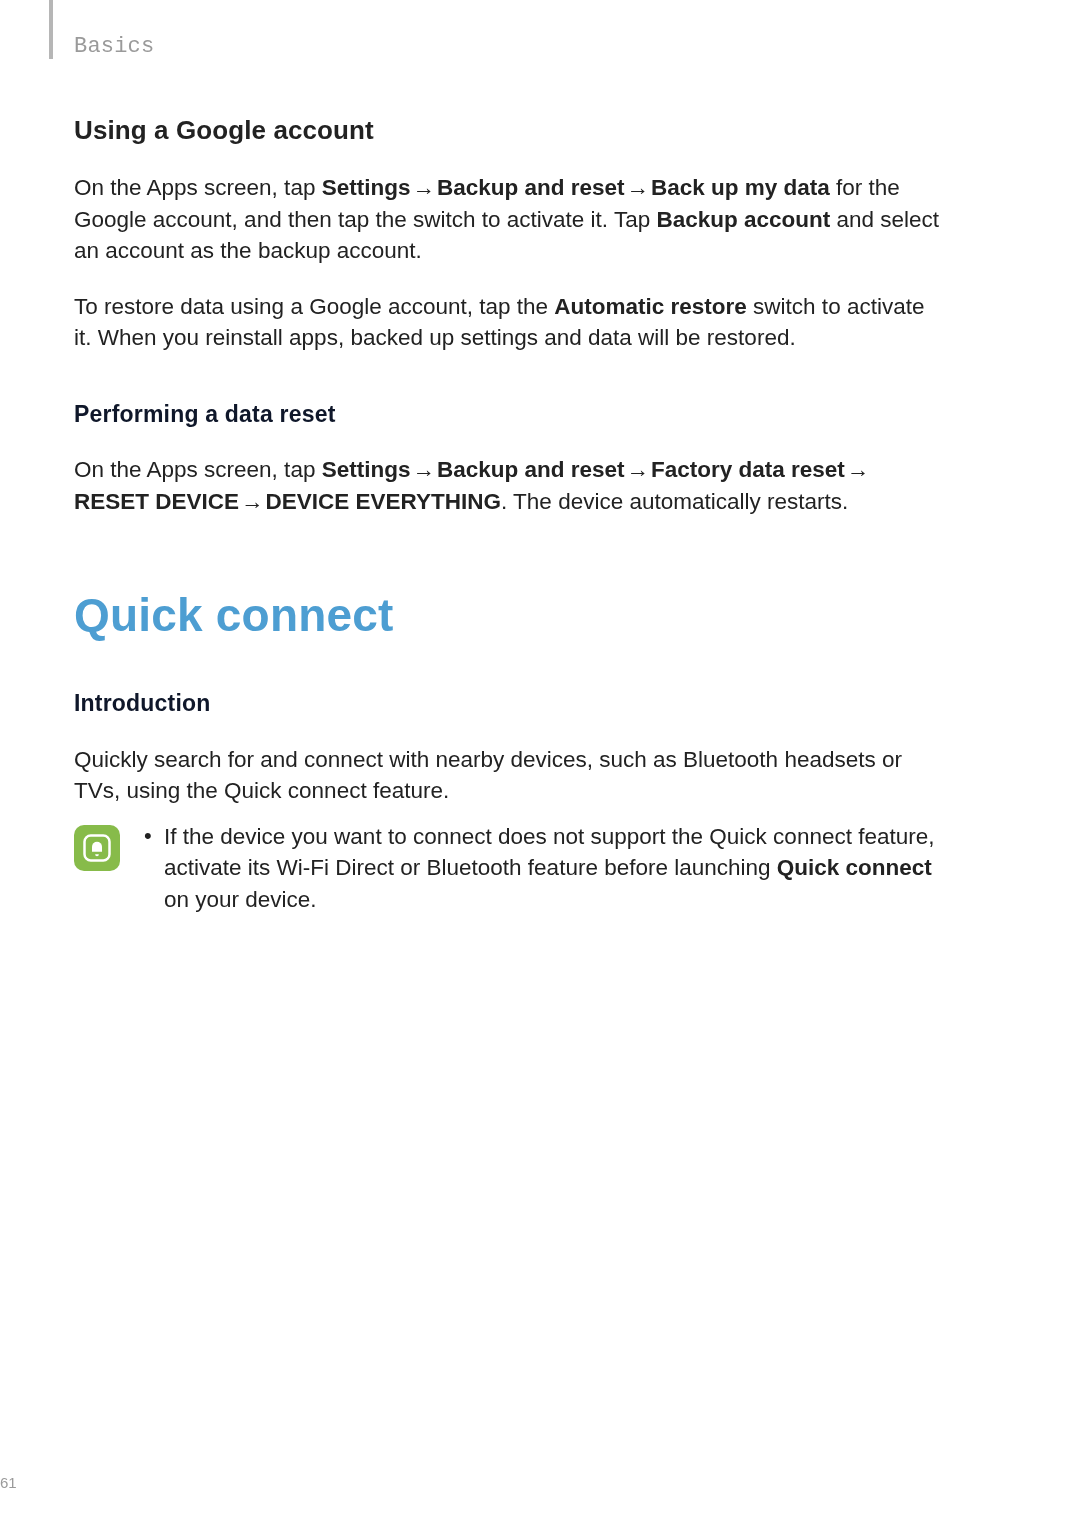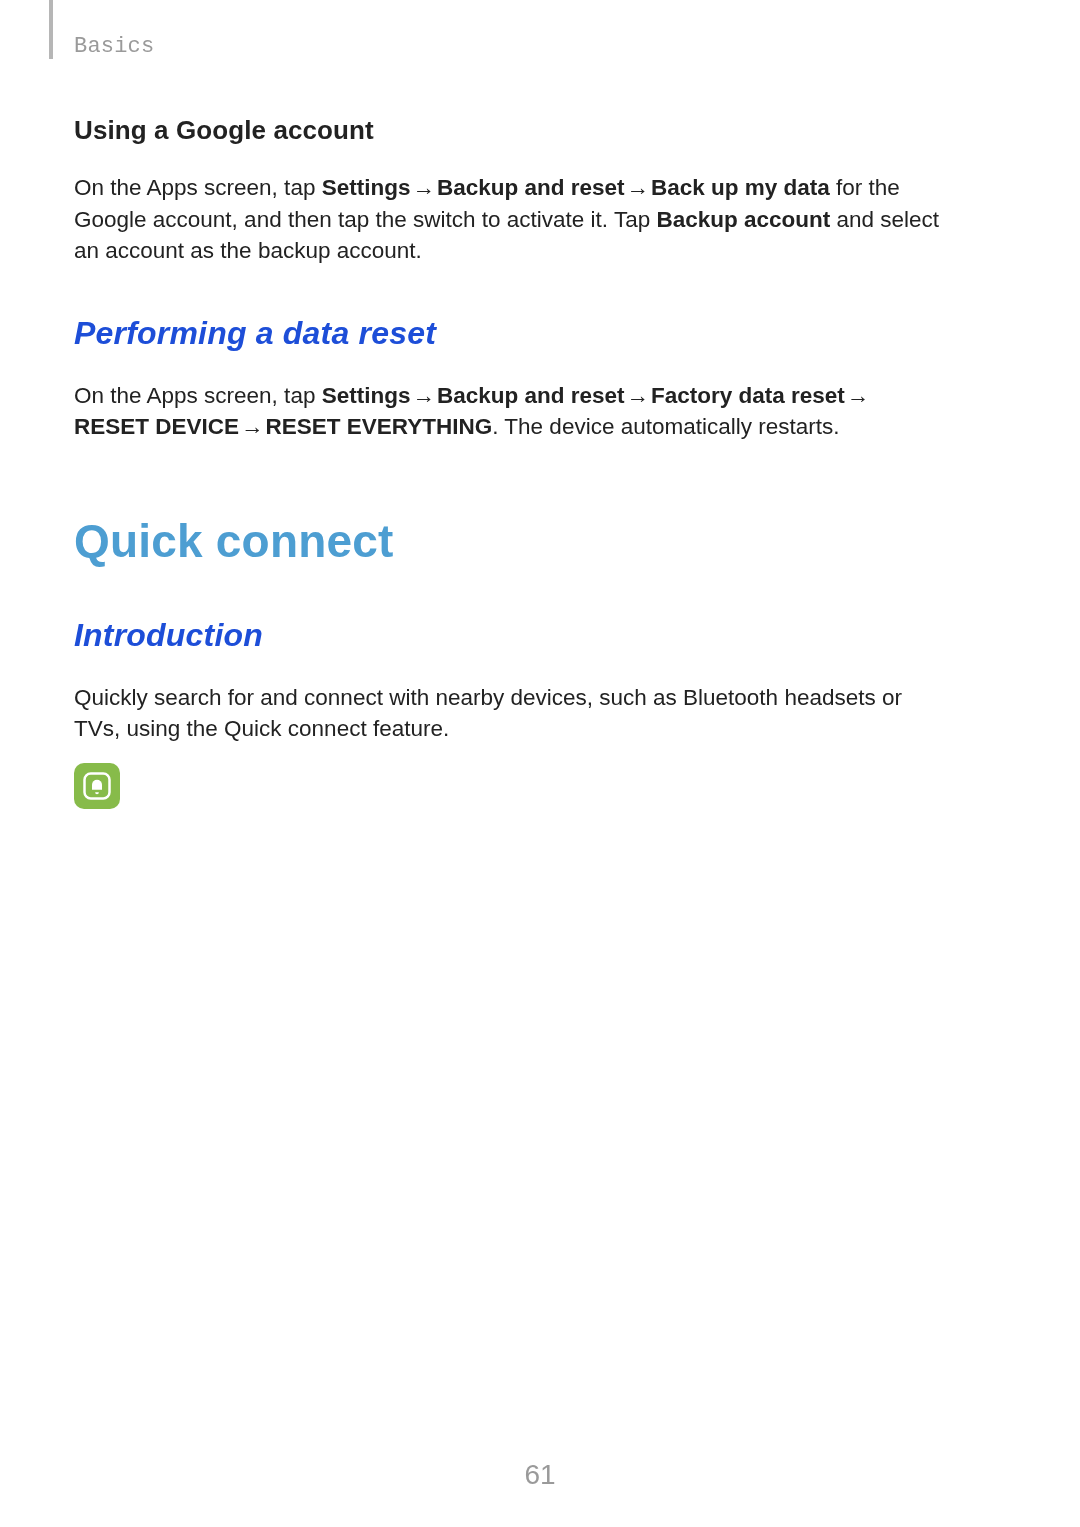--- a/index.html
+++ b/index.html
@@ -13,22 +13,22 @@
     position: absolute; left: 74px; top: 34px;
     color: #9a9a9a; font-size: 22px; letter-spacing: 0.2px; font-family: Liberation Mono, monospace;
   }
   .content {
     position: absolute; left: 74px; top: 112px; width: 870px;
     font-size: 22.5px; line-height: 1.40; color: #222;
   }
   h3.sub { font-size: 26px; font-weight: 600; margin-bottom: 16px; color: #222; letter-spacing: 0.1px; }
   p { margin-bottom: 14px; margin-top: 24px; }
   h2.section {
-    font-size: 32px; font-weight: 600; color: #1d4ed8;
-    margin-top: 44px; margin-bottom: 14px; letter-spacing: 0.2px; font-style: italic;
+    font-size: 23px; font-weight: 600; color: #0f172a;
+    margin-top: 44px; margin-bottom: 14px; letter-spacing: 0.2px;
   }
   h1.chapter {
     font-size: 46px; font-weight: 700; color: #4d9ed2;
     margin-top: 66px; margin-bottom: 40px; letter-spacing: 0.2px;
   }
   strong { font-weight: 700; }
   a.xref { color: #4d9ed2; text-decoration: none; }
   .arrow { display:inline-block; padding: 0 2px; }
 
   .note-block { display: flex; align-items: flex-start; margin-top: 10px; }
@@ -38,61 +38,67 @@
     display: flex; align-items: center; justify-content: center;
   }
   .note-icon svg { width: 30px; height: 30px; }
   .note-list { list-style: none; }
   .note-list li { position: relative; padding-left: 22px; margin-bottom: 14px; }
   .note-list li::before {
     content: "•"; position: absolute; left: 2px; top: 0;
     font-size: 22px; line-height: 1.40; color: #222;
   }
   .page-number {
-    position: absolute; left: 0; width: 1080px; text-align: center; bottom: 36px;
-    color: #9a9a9a; font-size: 28px;
+    position: absolute; left: 0; width: 1080px; text-align: left; bottom: 36px;
+    color: #9a9a9a; font-size: 15px;
   }
 </style>
 </head>
 <body>
 
 <div class="page">
   <div class="header-rule"></div>
   <div class="header-text">Basics</div>
 
   <div class="content">
 
     <h3 class="sub">Using a Google account</h3>
 
     <p>
       <span>On the Apps screen, tap </span><strong>Settings</strong><span class="arrow"> → </span><strong>Backup and reset</strong><span class="arrow"> → </span><strong>Back up my data</strong><span> for the Google account, and then tap the switch to activate it. Tap </span><strong>Backup account</strong><span> and select an account as the backup account.</span>
     </p>
 
+    <p>
+      <span>To restore data using a Google account, tap the </span><strong>Automatic restore</strong><span> switch to activate it. When you reinstall apps, backed up settings and data will be restored.</span>
+    </p>
 
     <h2 class="section">Performing a data reset</h2>
 
 
     <p>
-      <span>On the Apps screen, tap </span><strong>Settings</strong><span class="arrow"> → </span><strong>Backup and reset</strong><span class="arrow"> → </span><strong>Factory data reset</strong><span class="arrow"> → </span><strong>RESET DEVICE</strong><span class="arrow"> → </span><strong>RESET EVERYTHING</strong><span>. The device automatically restarts.</span>
+      <span>On the Apps screen, tap </span><strong>Settings</strong><span class="arrow"> → </span><strong>Backup and reset</strong><span class="arrow"> → </span><strong>Factory data reset</strong><span class="arrow"> → </span><strong>RESET DEVICE</strong><span class="arrow"> → </span><strong>DEVICE EVERYTHING</strong><span>. The device automatically restarts.</span>
     </p>
 
     <h1 class="chapter">Quick connect</h1>
 
     <h2 class="section" style="margin-top:8px;">Introduction</h2>
 
     <p>Quickly search for and connect with nearby devices, such as Bluetooth headsets or TVs, using the Quick connect feature.</p>
 
     <div class="note-block">
       <div class="note-icon">
         <svg viewBox="0 0 24 24" fill="none" stroke="#fff" stroke-width="2" stroke-linejoin="round" stroke-linecap="round">
           <rect x="2" y="2" width="20" height="20" rx="5" ry="5"></rect>
           <path d="M8 15 V11 a4 4 0 0 1 8 0 V15 H8 Z" fill="#fff" stroke="none"></path>
           <path d="M10.5 17 a1.5 1.5 0 0 0 3 0" fill="#fff" stroke="none"></path>
         </svg>
       </div>
       <ul class="note-list">
+        <li>
+          <span>If the device you want to connect does not support the Quick connect feature, activate its Wi-Fi Direct or Bluetooth feature before launching </span><strong>Quick connect</strong><span> on your device.</span>
+        </li>
       </ul>
     </div>
 
   </div>
 
   <div class="page-number">61</div>
 </div>
 
 </body></html>

